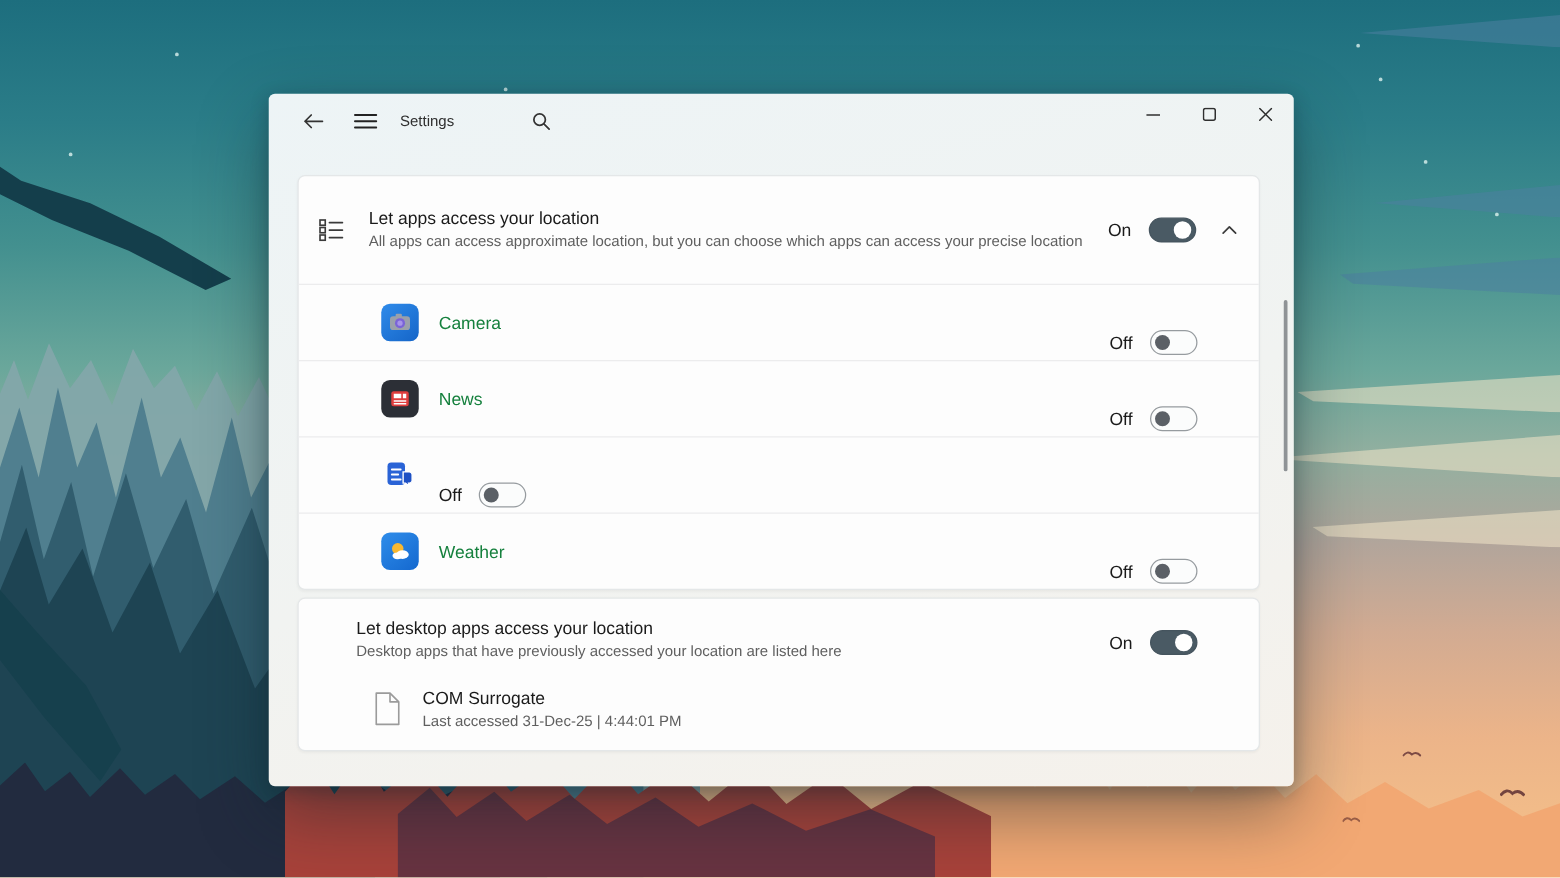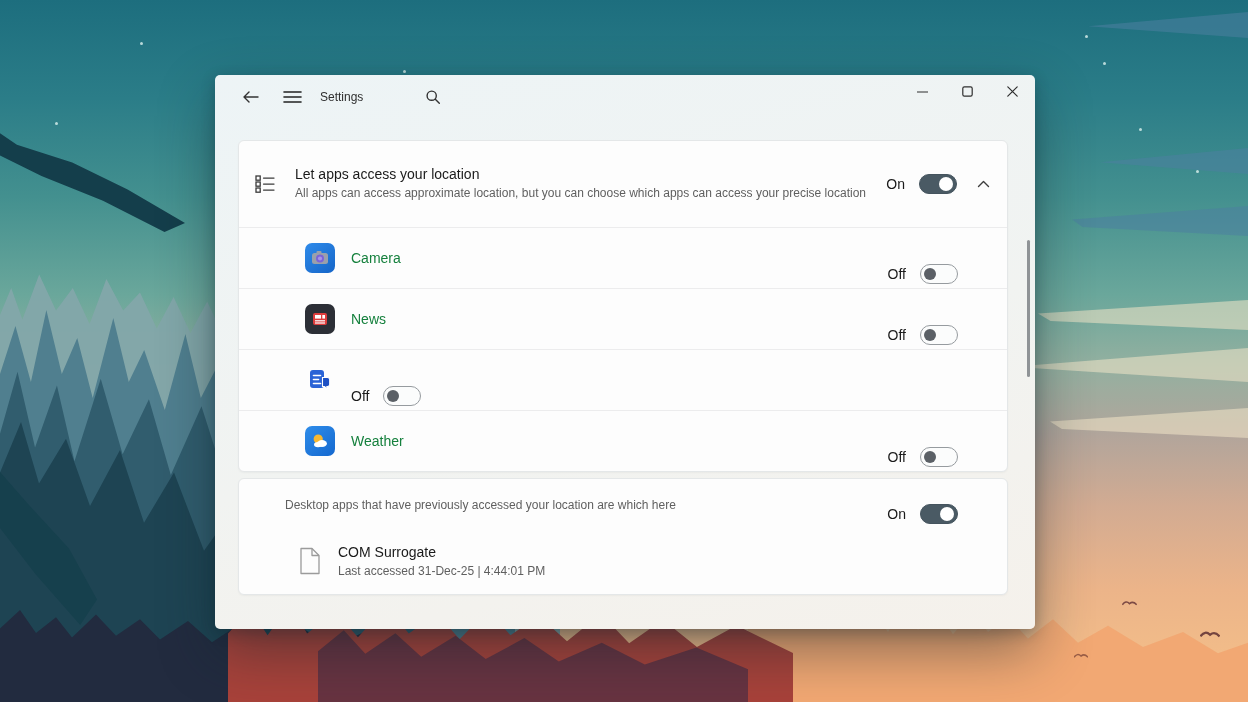--- a/index.html
+++ b/index.html
@@ -292,21 +292,22 @@
           <div class="toggle off">
               <div class="knob"></div>
             </div>
         </div>
       </div>
     </div>
 
     <div class="card">
       <div class="desktop-header">
         <div class="setting-text">
-          <div class="setting-desc">Desktop apps that have previously accessed your location are which here</div>
+          <div class="setting-title">Let desktop apps access your location</div>
+          <div class="setting-desc">Desktop apps that have previously accessed your location are listed here</div>
         </div>
         <div class="header-controls">
           <span class="toggle-label">On</span>
           <div class="toggle on">
               <div class="knob"></div>
             </div>
         </div>
       </div>
       <div class="desktop-item">
         <svg class="doc-icon" width="22" height="28" viewBox="0 0 22 28" fill="none" stroke="#9b9b9b" stroke-width="1.3" stroke-linejoin="round">

